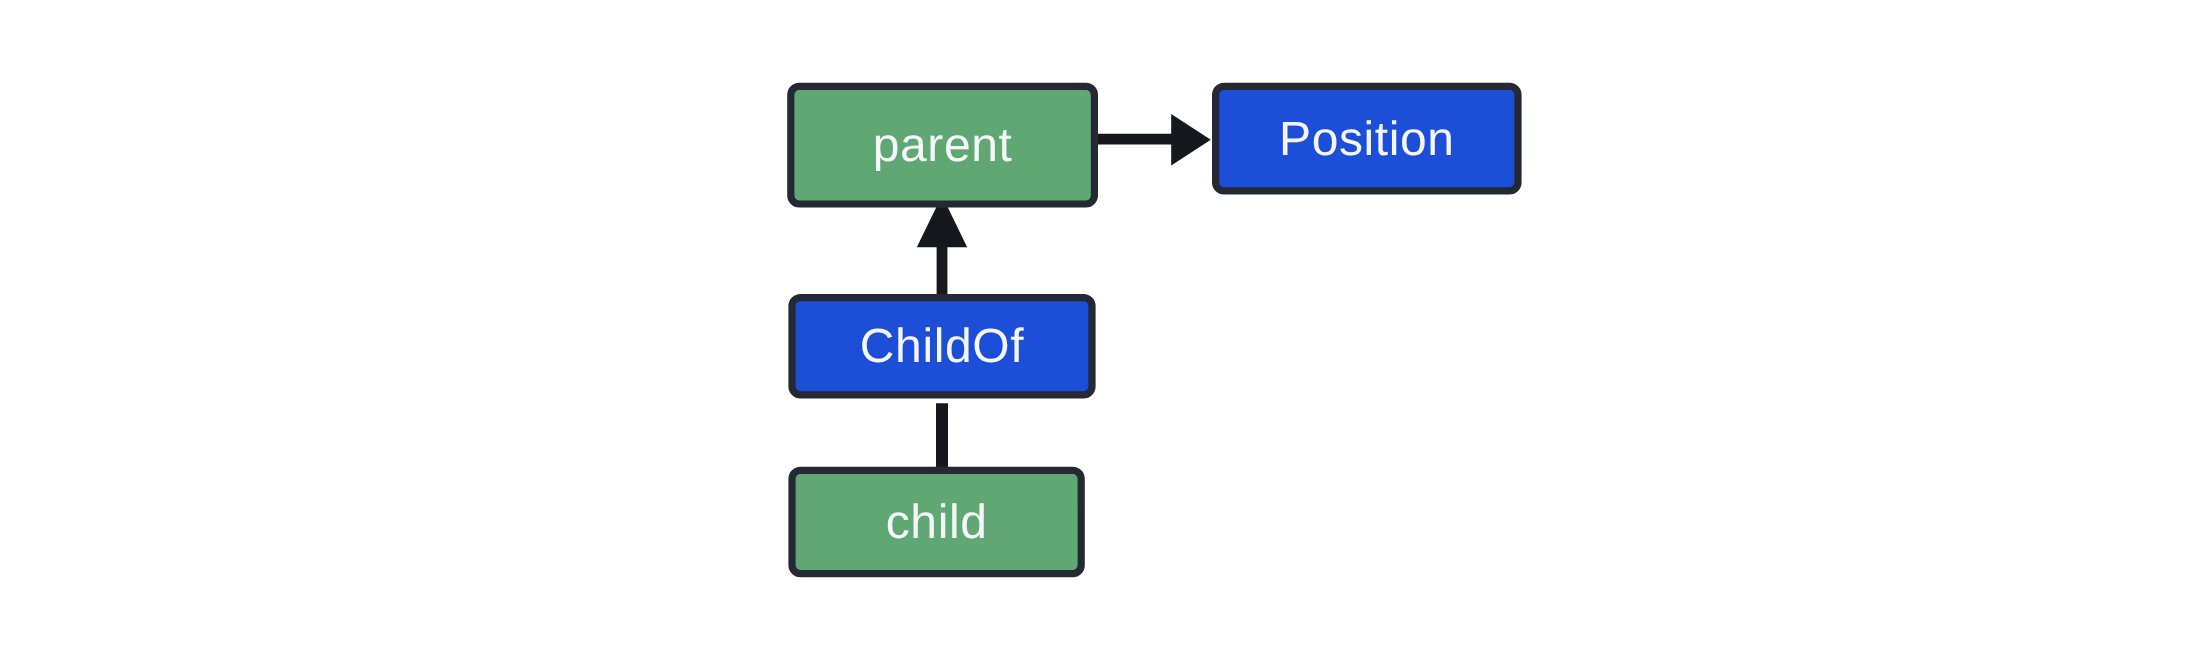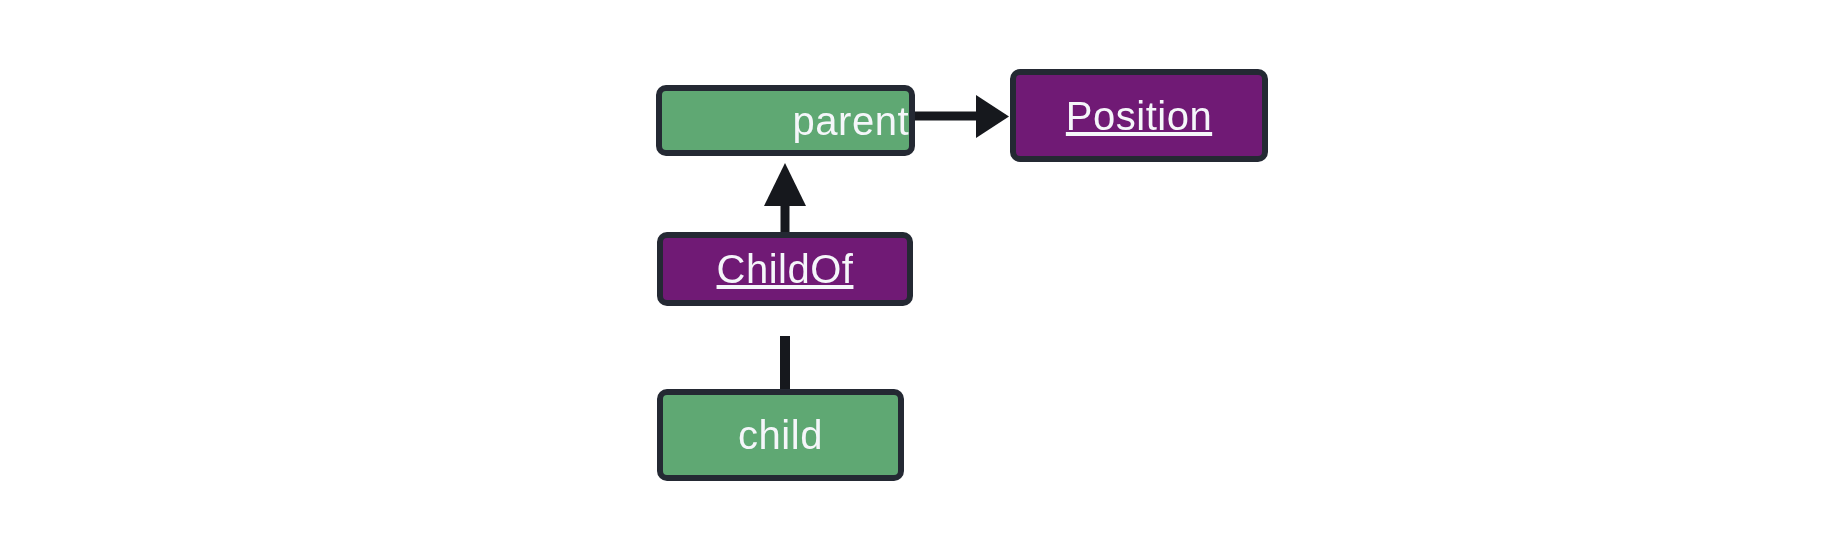--- a/index.html
+++ b/index.html
@@ -16,24 +16,24 @@
     box-sizing:border-box;
     border:6px solid #242933;
     border-radius:10px;
     display:flex;align-items:center;justify-content:center;
     color:#f5f6fa;
     font-size:40px;
     line-height:1;
     letter-spacing:0.5px;
   }
   .node-green{background:#5fa873;}
-  .node-blue{background:#701a75;text-decoration:underline;}
-  #node-parent  {left:656px; top:85px;  width:259px; height:71px;justify-content:flex-end;}
+  .node-blue{background:#1d4ed8;}
+  #node-parent  {left:656px; top:69px;  width:259px; height:104px;}
   #node-position{left:1010px;top:69px;  width:258px; height:93px;}
-  #node-childof {left:657px; top:232px; width:256px; height:74px;}
+  #node-childof {left:657px; top:245px; width:256px; height:87px;}
   #node-child   {left:657px; top:389px; width:247px; height:92px;}
 </style>
 </head>
 <body>
 
 <div class="canvas">
 
   <svg class="edges" viewBox="0 0 1830 548" aria-hidden="true">
 
     <g>

